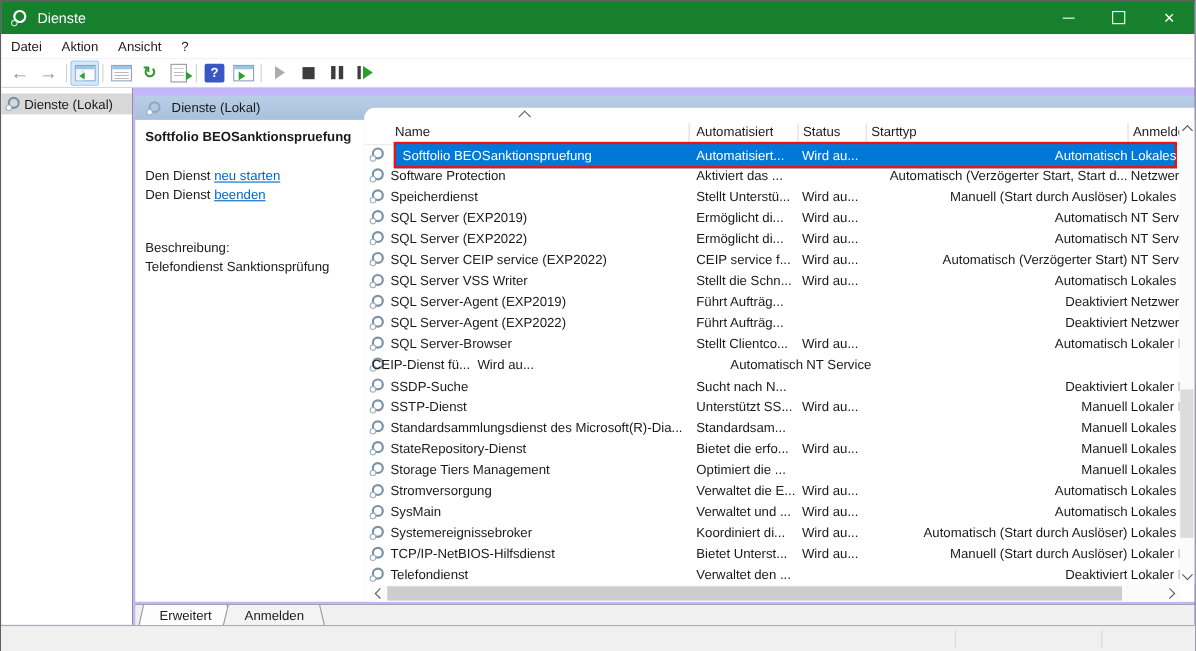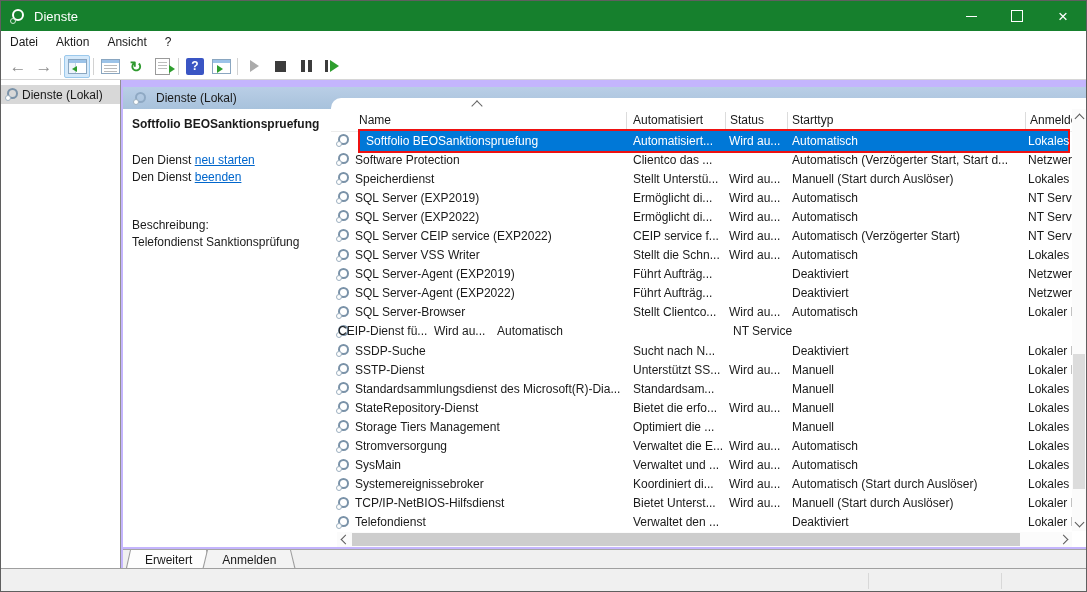--- a/index.html
+++ b/index.html
@@ -72,21 +72,21 @@
   .lheader{position:absolute;left:0;top:11px;right:14px;height:22px;border-bottom:1px solid #ececec;}
   .hcell{position:absolute;top:4px;white-space:nowrap;overflow:hidden;color:#191919;}
   .hsep{position:absolute;top:3px;bottom:2px;width:1px;background:#dcdcdc;}
   .sortcaret{position:absolute;left:142px;top:-7px;width:7px;height:7px;border-left:1px solid #666;border-top:1px solid #666;transform:rotate(45deg);}
   .lbody{position:absolute;left:0;top:33px;right:14px;}
   .lrow{position:relative;height:19.1px;display:flex;align-items:center;}
   .cell{white-space:nowrap;overflow:hidden;box-sizing:border-box;position:relative;z-index:1;}
   .c-name{width:295px;padding-left:24px;}
   .c-desc{width:99px;padding-left:7px;}
   .c-status{width:62px;padding-left:4px;}
-  .c-start{width:238px;padding-left:5px;}
+  .c-start{width:238px;padding-left:5px;text-align:right;}
   .c-logon{flex:1;padding-left:3px;}
   .lrow .gear{position:absolute;left:5px;top:3px;z-index:1;}
   .lrow.selected{color:#fff;}
   .lrow.selected .c-name{padding-left:35px;}
   .selbox{position:absolute;left:27px;right:2px;top:-2px;bottom:-3px;background:#0078d7;border:2px solid #ee1111;box-sizing:border-box;z-index:0;}
 
   
   .vscroll{position:absolute;top:11px;right:0;width:14px;bottom:16px;background:#fbfbfb;}
   .sbtn{position:absolute;left:0;width:14px;height:15px;display:flex;align-items:center;justify-content:center;}
   .chev{width:6px;height:6px;border-left:1.4px solid #5a5a5a;border-top:1.4px solid #5a5a5a;}
@@ -244,21 +244,21 @@
     <span class="gear"></span>
     <div class="cell c-name">Softfolio BEOSanktionspruefung</div>
     <div class="cell c-desc">Automatisiert...</div>
     <div class="cell c-status">Wird au...</div>
     <div class="cell c-start">Automatisch</div>
     <div class="cell c-logon">Lokales Sy</div>
   </div>
         <div class="lrow">
     <span class="gear"></span>
     <div class="cell c-name">Software Protection</div>
-    <div class="cell c-desc">Clientco das ...</div>
+    <div class="cell c-desc">Aktiviert das ...</div>
     <div class="cell c-status"></div>
     <div class="cell c-start">Automatisch (Verzögerter Start, Start d...</div>
     <div class="cell c-logon">Netzwerkd</div>
   </div>
         <div class="lrow">
     <span class="gear"></span>
     <div class="cell c-name">Speicherdienst</div>
     <div class="cell c-desc">Stellt Unterstü...</div>
     <div class="cell c-status">Wird au...</div>
     <div class="cell c-start">Manuell (Start durch Auslöser)</div>

